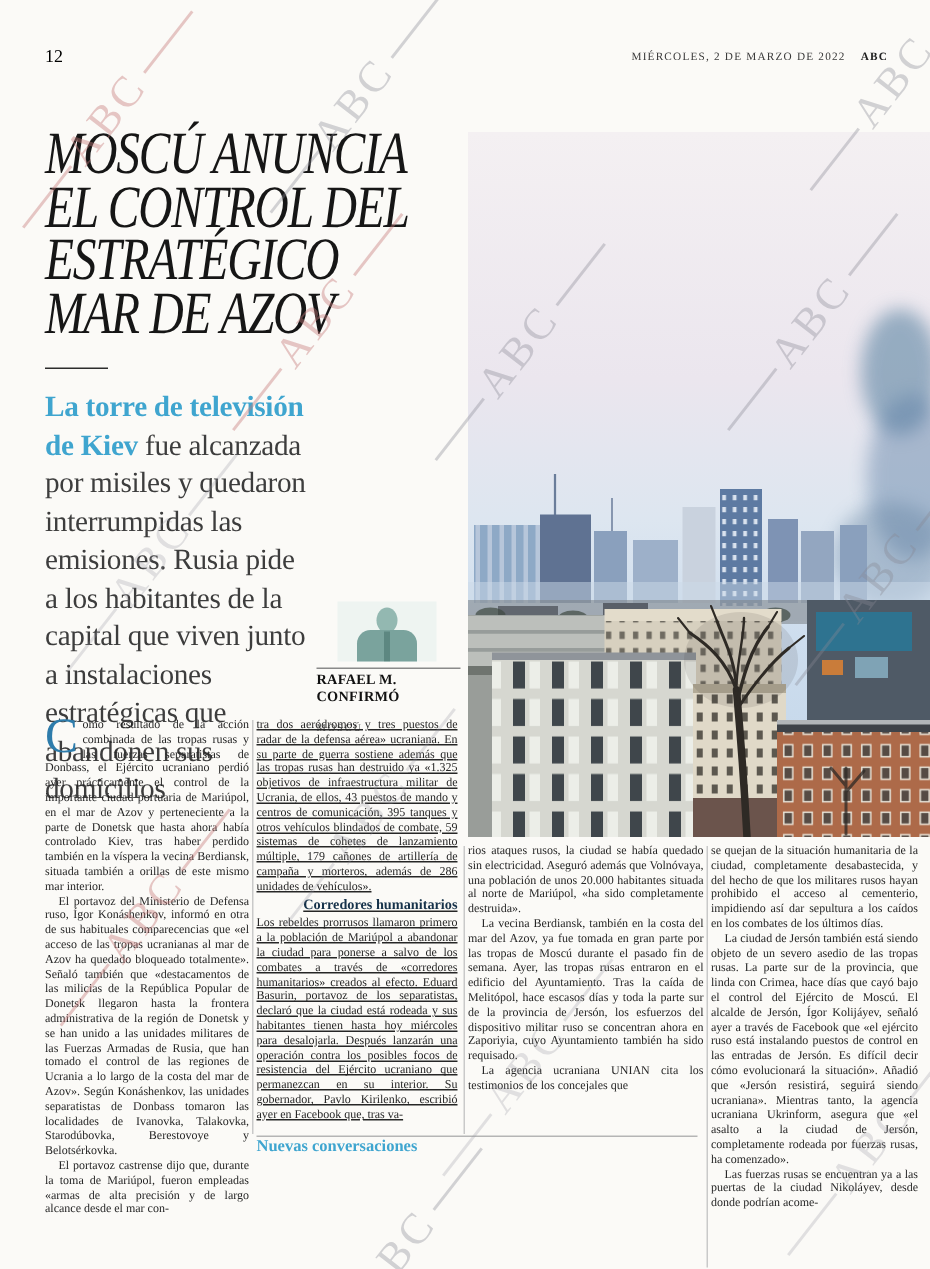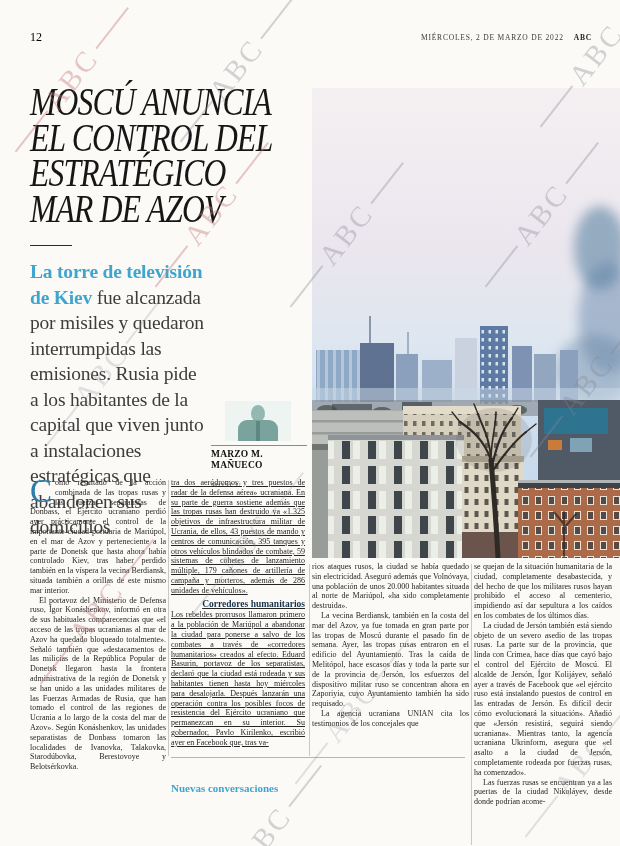--- a/index.html
+++ b/index.html
@@ -44,21 +44,21 @@
   .col p.ind{text-indent:9px;}
   .dropcap{float:left;font-size:33px;line-height:27px;width:25px;color:#2e7cab;}
   .subhead{font-weight:bold;font-size:9.5px;color:#16324a;margin:4px 0 1px;text-align:right;}
 
   .vr{position:absolute;width:0;border-left:1px solid #c9c9c9;}
   #vr1{left:168px;top:480px;height:276px;}
   #vr2{left:309px;top:564px;height:192px;}
   #vr3{left:471px;top:564px;height:281px;}
 
   
-  .hl{position:absolute;left:171px;top:757px;width:294px;border-top:1px solid #b5b5b5;padding-top:24px;}
+  .hl{position:absolute;left:171px;top:757px;width:294px;border-top:1px solid #b5b5b5;padding-top:0;}
   .hl .kicker{font-weight:bold;font-size:11px;color:#3fa5cf;margin-bottom:3px;}
   .hl .txt{font-weight:bold;font-size:11px;line-height:14.5px;color:#1c1c1c;}
 
   
   .wm{position:absolute;display:flex;align-items:center;gap:5px;transform:rotate(-52deg);
       pointer-events:none;}
   .wm::before,.wm::after{content:"";height:0;border-top:2px solid currentColor;width:52px;}
   .wm .t{font-size:29px;letter-spacing:3px;line-height:1;}
   .wm.gray{color:rgba(135,137,148,.36);}
   .wm.gray2{color:rgba(145,147,158,.26);}
@@ -83,21 +83,21 @@
   <div class="hrule"></div>
 
   <div class="standfirst">
     <div class="byline">
       <div class="portrait">
         <div class="head"></div>
         <div class="torso"></div>
         <div class="tie"></div>
       </div>
       <div class="brule"></div>
-      <div class="author">MARZO M. MAÑUECO</div>
+      <div class="author">RAFAEL M. CONFIRMÓ</div>
       <div class="place">MOSCÚ</div>
     </div>
     <span class="lead">La torre de televisión de Kiev</span><span> fue alcanzada por misiles y quedaron interrumpidas las emisiones. Rusia pide a los habitantes de la capital que viven junto a instalaciones estratégicas que abandonen sus domicilios</span>
   </div>
 
   <div class="photo">
     <svg width="308" height="470" viewBox="0 0 308 470">
       <defs>
         <linearGradient id="sky" x1="0" y1="0" x2="0" y2="1">
           <stop offset="0" stop-color="#f4f0f2"></stop>
@@ -208,20 +208,21 @@
         <path d="M179 368 C180 350 184 336 184 324" stroke-width="1.6"></path>
         <path d="M148 334 l-8 -10 M166 326 l-4 -10 M200 330 l6 -10 M214 344 l10 -8" stroke-width="1.4"></path>
         <path d="M252 468 V424 M252 436 l-10 -12 M252 440 l12 -14" stroke-width="2" opacity=".75"></path>
       </g>
     </svg>
   </div>
 
   <div class="col" id="col1">
     <p><span class="dropcap">C</span><span>omo resultado de la acción combinada de las tropas rusas y las fuerzas separatistas de Donbass, el Ejército ucraniano perdió ayer prácticamente el control de la importante ciudad portuaria de Mariúpol, en el mar de Azov y perteneciente a la parte de Donetsk que hasta ahora había controlado Kiev, tras haber perdido también en la víspera la vecina Berdiansk, situada también a orillas de este mismo mar interior.</span></p>
     <p class="ind">El portavoz del Ministerio de Defensa ruso, Ígor Konáshenkov, informó en otra de sus habituales comparecencias que «el acceso de las tropas ucranianas al mar de Azov ha quedado bloqueado totalmente». Señaló también que «destacamentos de las milicias de la República Popular de Donetsk llegaron hasta la frontera administrativa de la región de Donetsk y se han unido a las unidades militares de las Fuerzas Armadas de Rusia, que han tomado el control de las regiones de Ucrania a lo largo de la costa del mar de Azov». Según Konáshenkov, las unidades separatistas de Donbass tomaron las localidades de Ivanovka, Talakovka, Starodúbovka, Berestovoye y Belotsérkovka.</p>
+    <p class="ind">El portavoz castrense dijo que, durante la toma de Mariúpol, fueron empleadas «armas de alta precisión y de largo alcance desde el mar con-</p>
   </div>
 
   <div class="col" id="col2">
     <p>tra dos aeródromos y tres puestos de radar de la defensa aérea» ucraniana. En su parte de guerra sostiene además que las tropas rusas han destruido ya «1.325 objetivos de infraestructura militar de Ucrania, de ellos, 43 puestos de mando y centros de comunicación, 395 tanques y otros vehículos blindados de combate, 59 sistemas de cohetes de lanzamiento múltiple, 179 cañones de artillería de campaña y morteros, además de 286 unidades de vehículos».</p>
     <div class="subhead">Corredores humanitarios</div>
     <p>Los rebeldes prorrusos llamaron primero a la población de Mariúpol a abandonar la ciudad para ponerse a salvo de los combates a través de «corredores humanitarios» creados al efecto. Eduard Basurin, portavoz de los separatistas, declaró que la ciudad está rodeada y sus habitantes tienen hasta hoy miércoles para desalojarla. Después lanzarán una operación contra los posibles focos de resistencia del Ejército ucraniano que permanezcan en su interior. Su gobernador, Pavlo Kirilenko, escribió ayer en Facebook que, tras va-</p>
   </div>
 
   <div class="col" id="col3">
     <p>rios ataques rusos, la ciudad se había quedado sin electricidad. Aseguró además que Volnóvaya, una población de unos 20.000 habitantes situada al norte de Mariúpol, «ha sido completamente destruida».</p>

